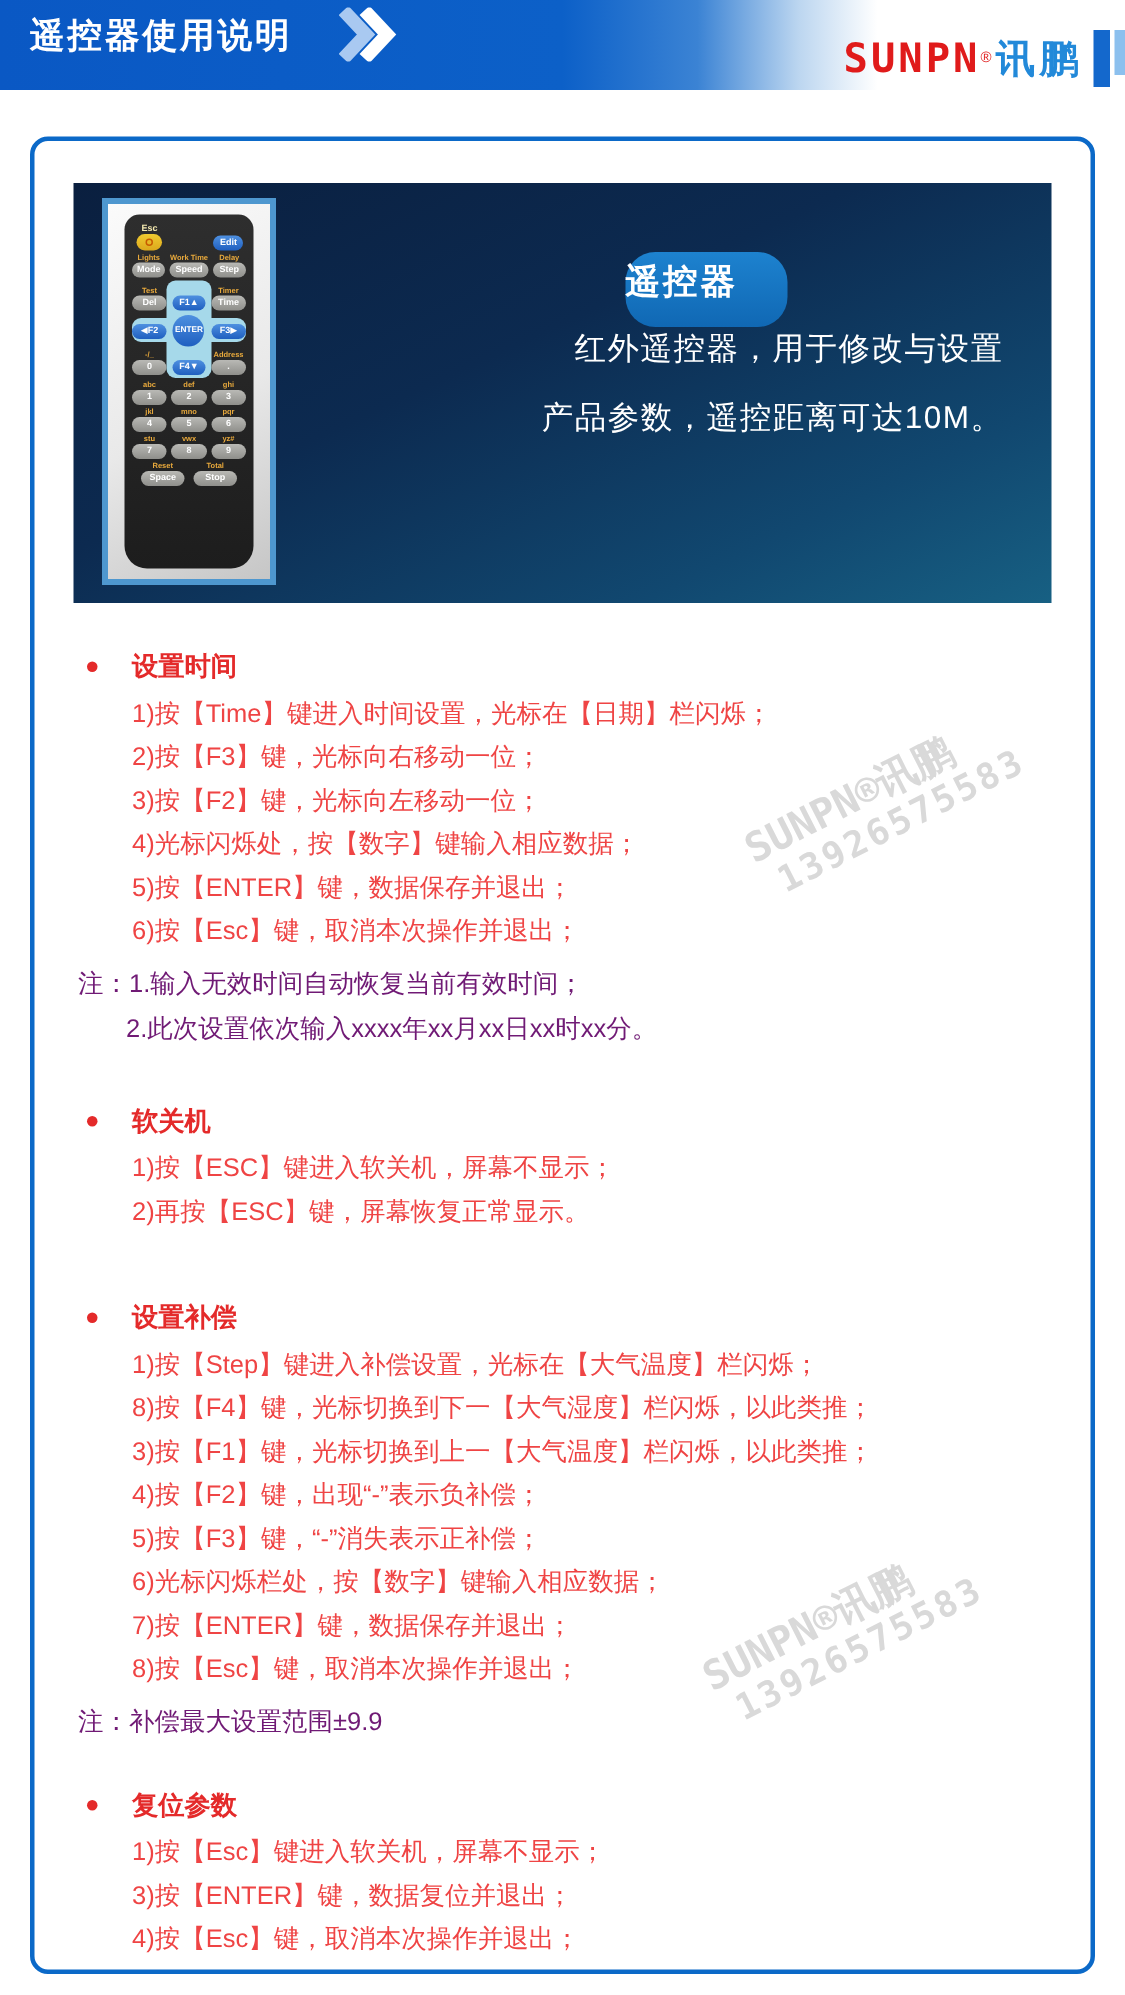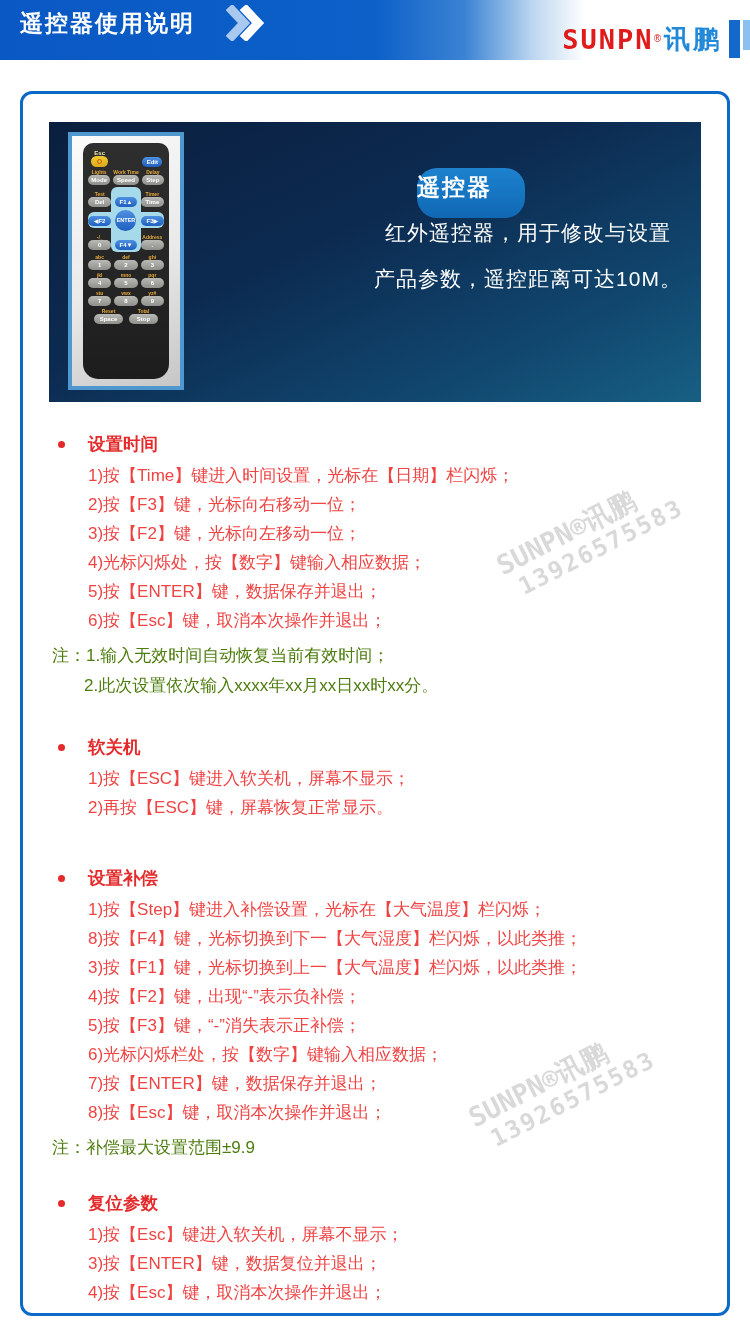--- a/index.html
+++ b/index.html
@@ -23,21 +23,21 @@
   
   .card { position:relative; margin:31px 20px 0 20px; height:1225px;
     border:3px solid #0b69c8; border-radius:12px; background:#fff; overflow:hidden; }
 
   
   .banner { position:relative; margin:28px 26px 0 26px; height:280px;
     background:linear-gradient(155deg,#0a1f3f 0%,#0c2a50 42%,#114870 78%,#176083 100%); }
   .badge { position:absolute; left:368px; top:46px; width:108px; height:50px; line-height:38px;
     background:linear-gradient(#1d82cf,#1068b4); border-radius:20px; text-align:left;
     color:#fff; font-size:23px; font-weight:bold; letter-spacing:2px; }
-  .banner-desc { position:absolute; left:311px; top:88px; width:336px; text-align:center;
+  .banner-desc { position:absolute; left:284px; top:88px; width:336px; text-align:right;
     color:#fff; font-size:21px; line-height:46px; letter-spacing:1px; }
 
   
   .photo { position:absolute; left:19px; top:10px; width:116px; height:258px;
     border:4px solid #4e97cf; background:linear-gradient(150deg,#fbfbfb 0%,#e9e9e9 55%,#c6c6c6 100%); }
   .remote { position:absolute; left:11px; top:7px; width:86px; height:236px;
     background:linear-gradient(#2e2e2e,#1d1d1d); border-radius:10px 10px 15px 15px;
     padding:5px 5px 4px 5px; }
   .rrow { display:grid; grid-template-columns:1fr 1fr 1fr; column-gap:3px; margin-top:2px; }
   .rrow.two { grid-template-columns:1fr 1fr; column-gap:6px; padding:0 6px; }
@@ -63,21 +63,21 @@
   .dot-k { letter-spacing:0; }
 
   
   .sec { position:relative; margin:0 28px 0 35px; z-index:1; }
   .sec-head { display:flex; align-items:center; }
   .bullet { width:7px; height:7px; border-radius:50%; background:#e42a2a; margin-right:23px; flex:0 0 auto; }
   .sec-title { color:#e42a2a; font-size:17.5px; font-weight:bold; line-height:24px; }
   .steps { margin:5px 0 0 30px; }
   .step { color:#ef4444; font-size:17px; line-height:29px; white-space:nowrap; }
   .notes { margin-top:6px; }
-  .note { color:#4d7c0f; font-size:17px; line-height:30px; margin-left:-6px; white-space:nowrap; }
+  .note { color:#701a75; font-size:17px; line-height:30px; margin-left:-6px; white-space:nowrap; }
   .note.indent { margin-left:26px; }
   .mt1 { margin-top:30px; } .mt2 { margin-top:34px; } .mt3 { margin-top:44px; } .mt4 { margin-top:28px; }
 
   
   .wm { position:absolute; width:240px; transform:rotate(-27deg); color:#d9d9d9;
     pointer-events:none; text-align:left; z-index:0; }
   .wm-l1 { font-size:27px; font-weight:bold; font-family:"DejaVu Sans Mono","Liberation Mono",monospace; }
   .wm-l2 { font-size:24px; font-weight:bold; margin:-4px 0 0 10px; letter-spacing:2px;
     font-family:"DejaVu Sans Mono","Liberation Mono",monospace; }
   .wm1 { left:468px; top:400px; }

